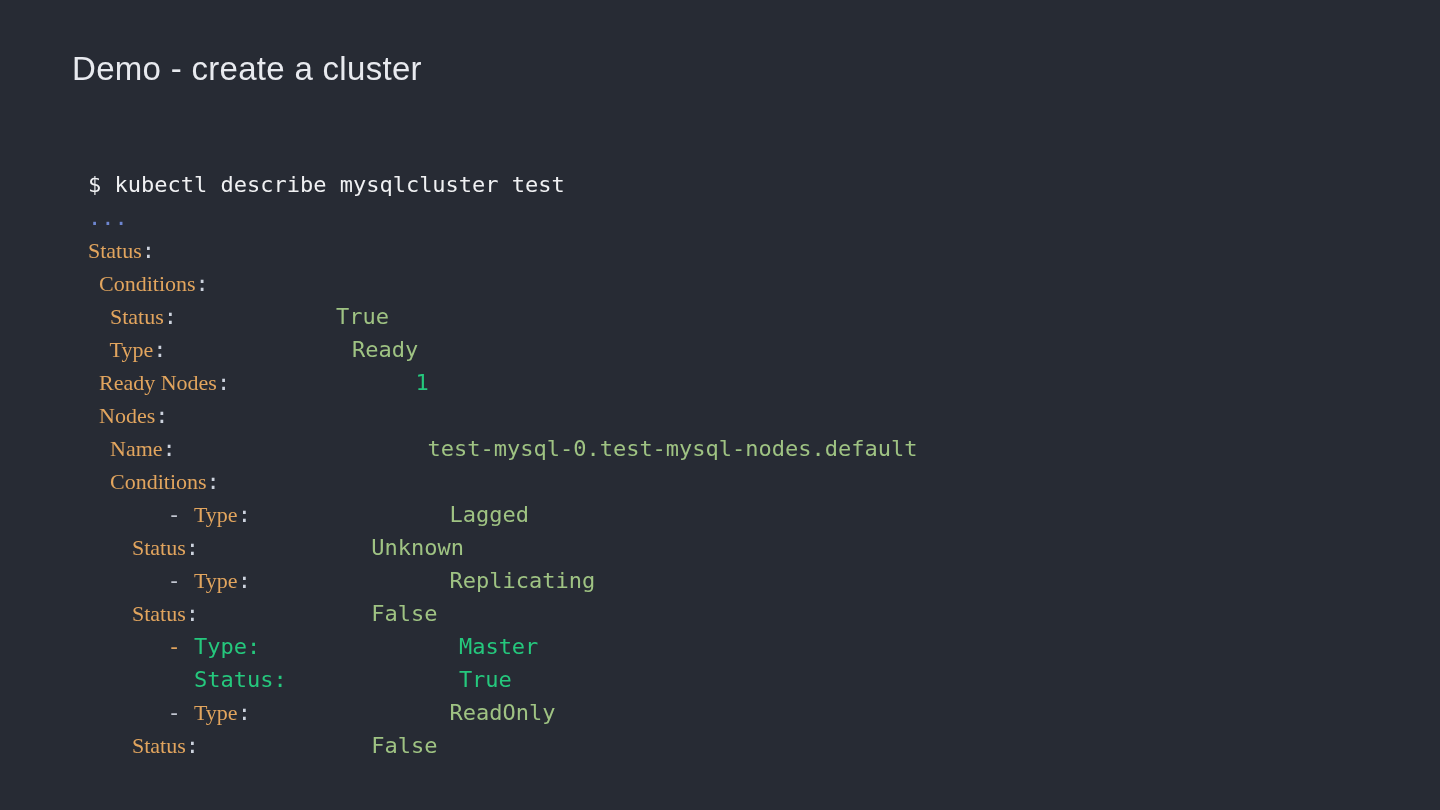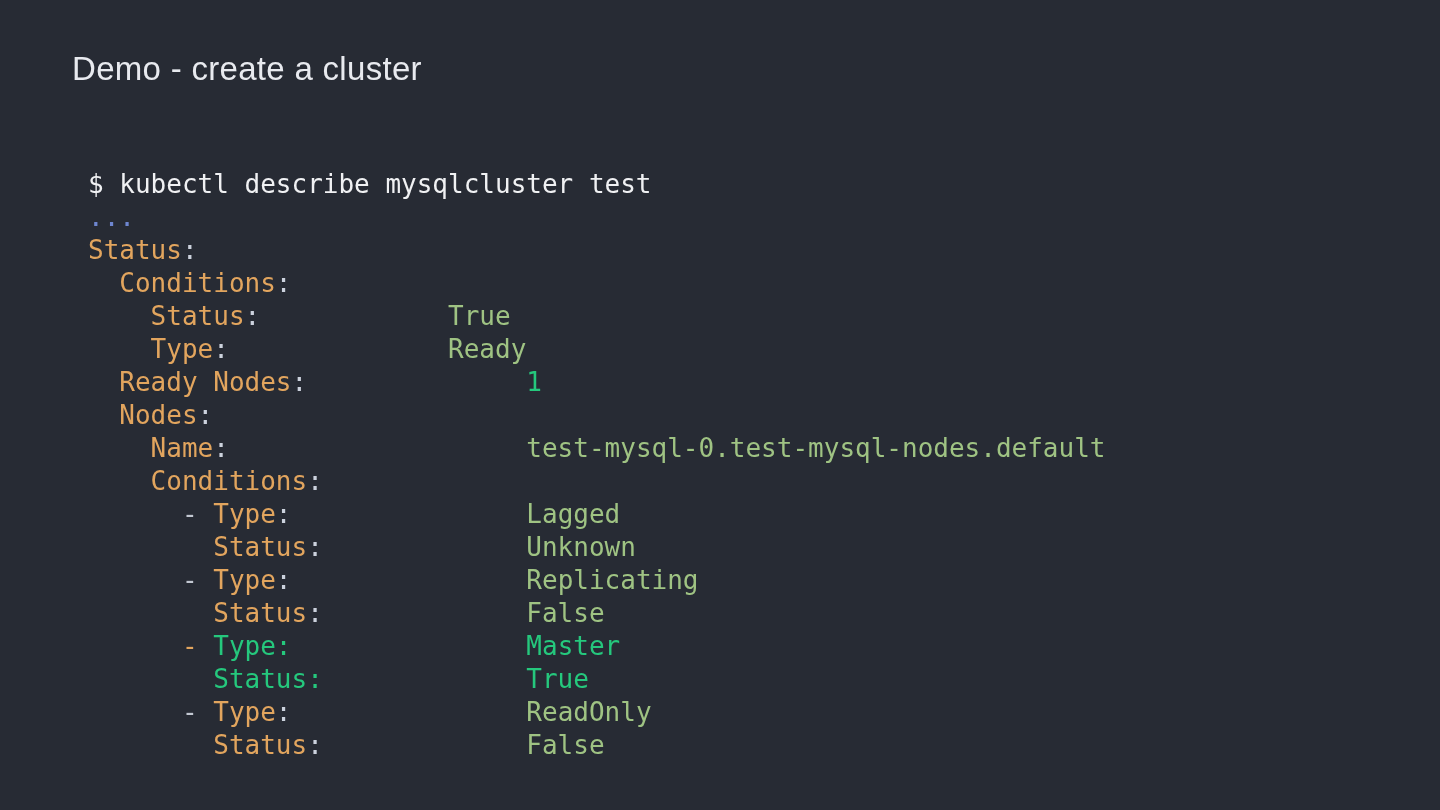--- a/index.html
+++ b/index.html
@@ -39,27 +39,27 @@
     font-size: 33px;
     letter-spacing: 0.3px;
     color: var(--title);
   }
   .terminal {
     position: absolute;
     left: 88px;
     top: 168px;
     margin: 0;
     font-family: "DejaVu Sans Mono", monospace;
-    font-size: 26px;
+    font-size: 22px;
     line-height: 33px;
   }
   .term-line { white-space: pre; }
   .seg-plain       { color: var(--plain); }
   .seg-blue        { color: var(--blue); }
-  .seg-key         { color: var(--key); }
+  .seg-key         { color: var(--key); font-family: Liberation Serif, serif; }
   .seg-punct       { color: var(--punct); }
   .seg-gap         { color: var(--plain); }
   .seg-value       { color: var(--value); }
   .seg-hl          { color: var(--hl); }
   .seg-dash        { color: var(--dash); }
   .seg-dash-orange { color: var(--key); }
 </style>
 </head>
 <body>
 

